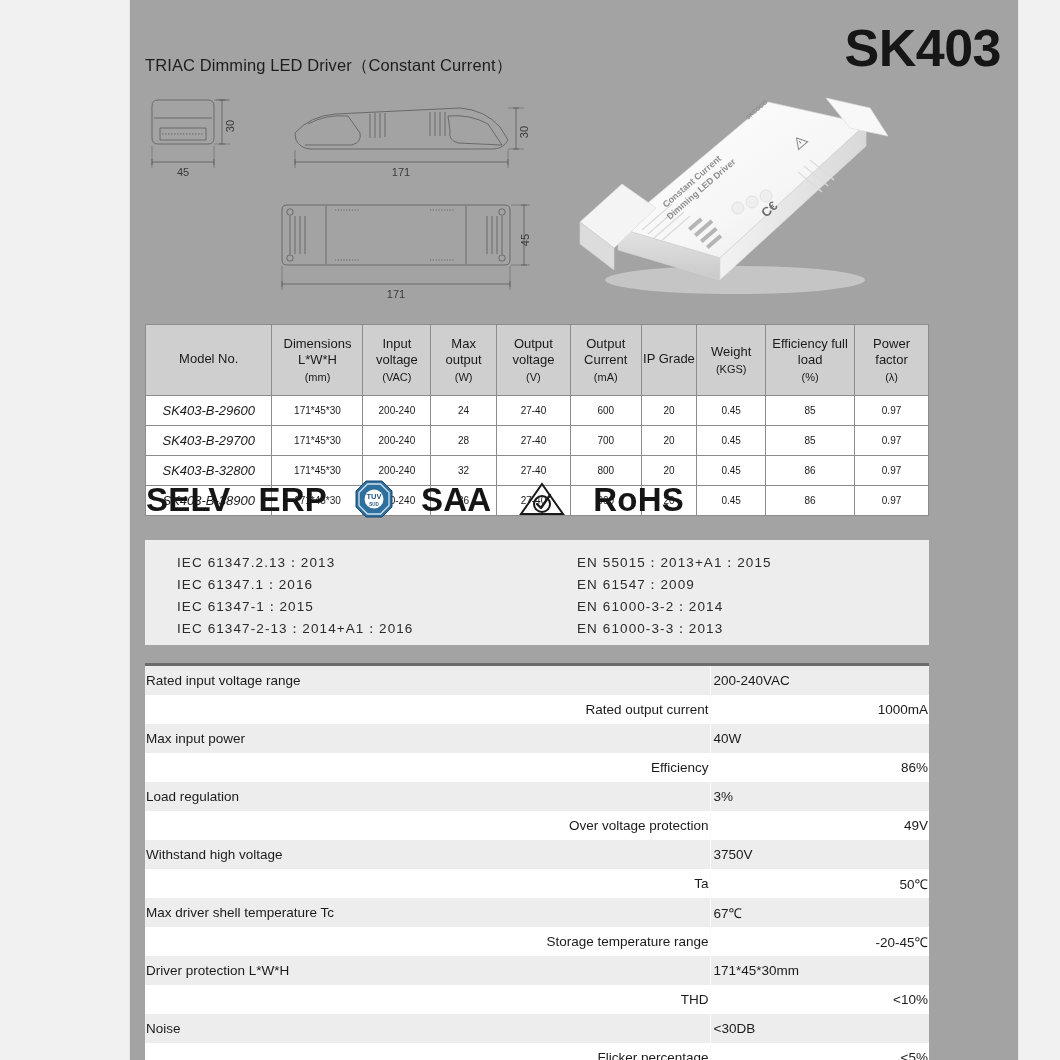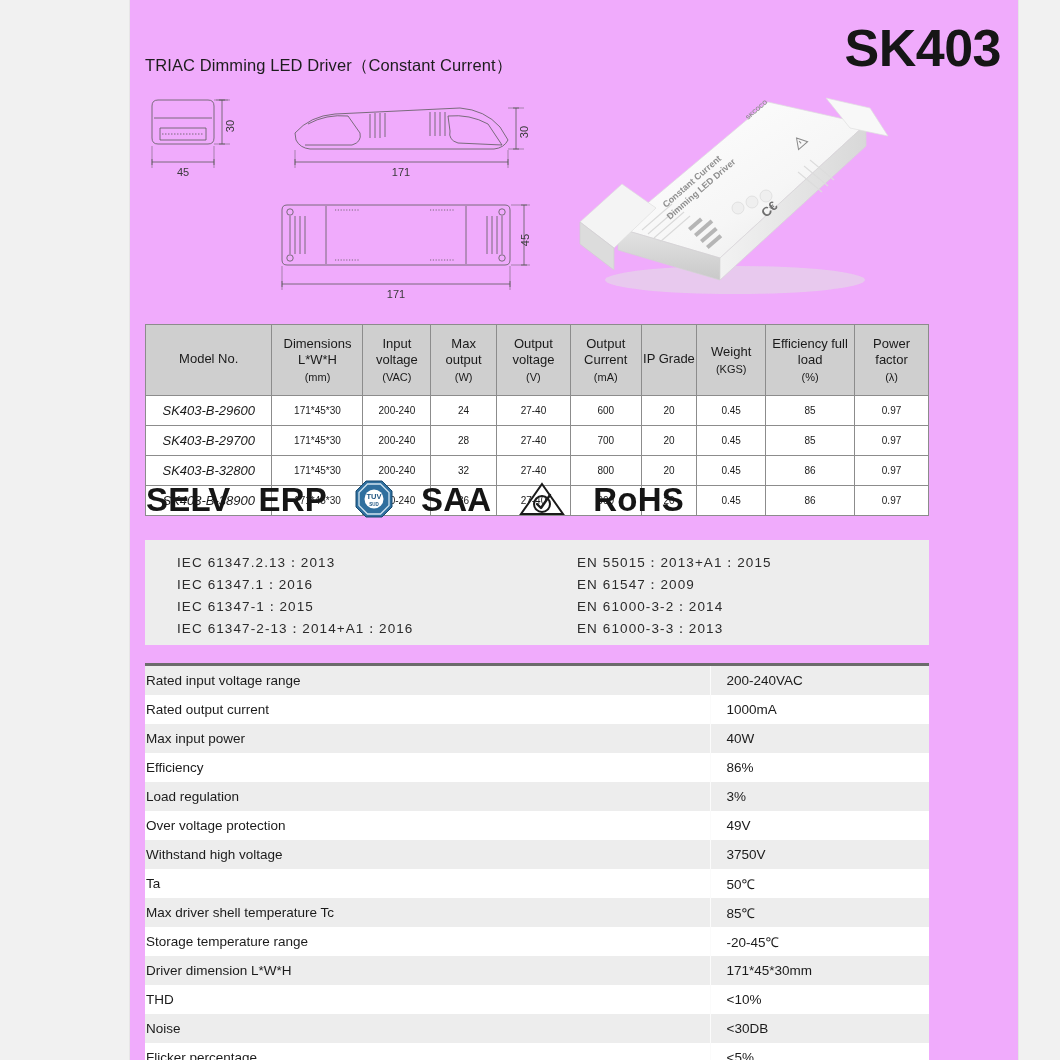--- a/index.html
+++ b/index.html
@@ -14,21 +14,21 @@
     height: 1060px;
     background: #f1f1f1;
     overflow: hidden;
   }
   #sheet {
     position: absolute;
     left: 130px;
     top: 0;
     width: 888px;
     height: 1060px;
-    background: #f0abfc;
+    background: #a3a3a3;
     box-shadow: 0 0 0 1px #e6e6e6;
   }
 
   
   .hdr-sub {
     position: absolute;
     left: 15px;
     top: 55px;
     font-size: 16.5px;
     color: #1d1d1d;
@@ -136,23 +136,23 @@
     table-layout: fixed;
     border-top: 3px solid #6b6b6b;
   }
   #spec-table td {
     height: 27px;
     font-size: 13.5px;
     color: #1b1b1b;
     border: none;
   }
   #spec-table td.k { }
-  #spec-table td.v { padding-left: 16px; }
+  #spec-table td.v { padding-left: 3px; }
   #spec-table tr.odd td { background: #ededed; }
-  #spec-table tr.even td { background: #ffffff; }
+  #spec-table tr.even td { background: #ffffff; text-align: right; }
   #spec-table tr td.k { border-right: 1px solid #fbfbfb; }
 </style>
 </head>
 <body>
 
 <div id="page">
   <div id="sheet">
 
     <div class="hdr-sub">TRIAC Dimming LED Driver（Constant Current）</div>
     <div class="hdr-title">SK403</div>
@@ -486,28 +486,28 @@
         <tr class="odd">
           <td class="k">Withstand high voltage</td>
           <td class="v">3750V</td>
         </tr>
         <tr class="even">
           <td class="k">Ta</td>
           <td class="v">50℃</td>
         </tr>
         <tr class="odd">
           <td class="k">Max driver shell temperature Tc</td>
-          <td class="v">85℃</td>
+          <td class="v">67℃</td>
         </tr>
         <tr class="even">
           <td class="k">Storage temperature range</td>
           <td class="v">-20-45℃</td>
         </tr>
         <tr class="odd">
-          <td class="k">Driver dimension L*W*H</td>
+          <td class="k">Driver protection L*W*H</td>
           <td class="v">171*45*30mm</td>
         </tr>
         <tr class="even">
           <td class="k">THD</td>
           <td class="v">&lt;10%</td>
         </tr>
         <tr class="odd">
           <td class="k">Noise</td>
           <td class="v">&lt;30DB</td>
         </tr>

